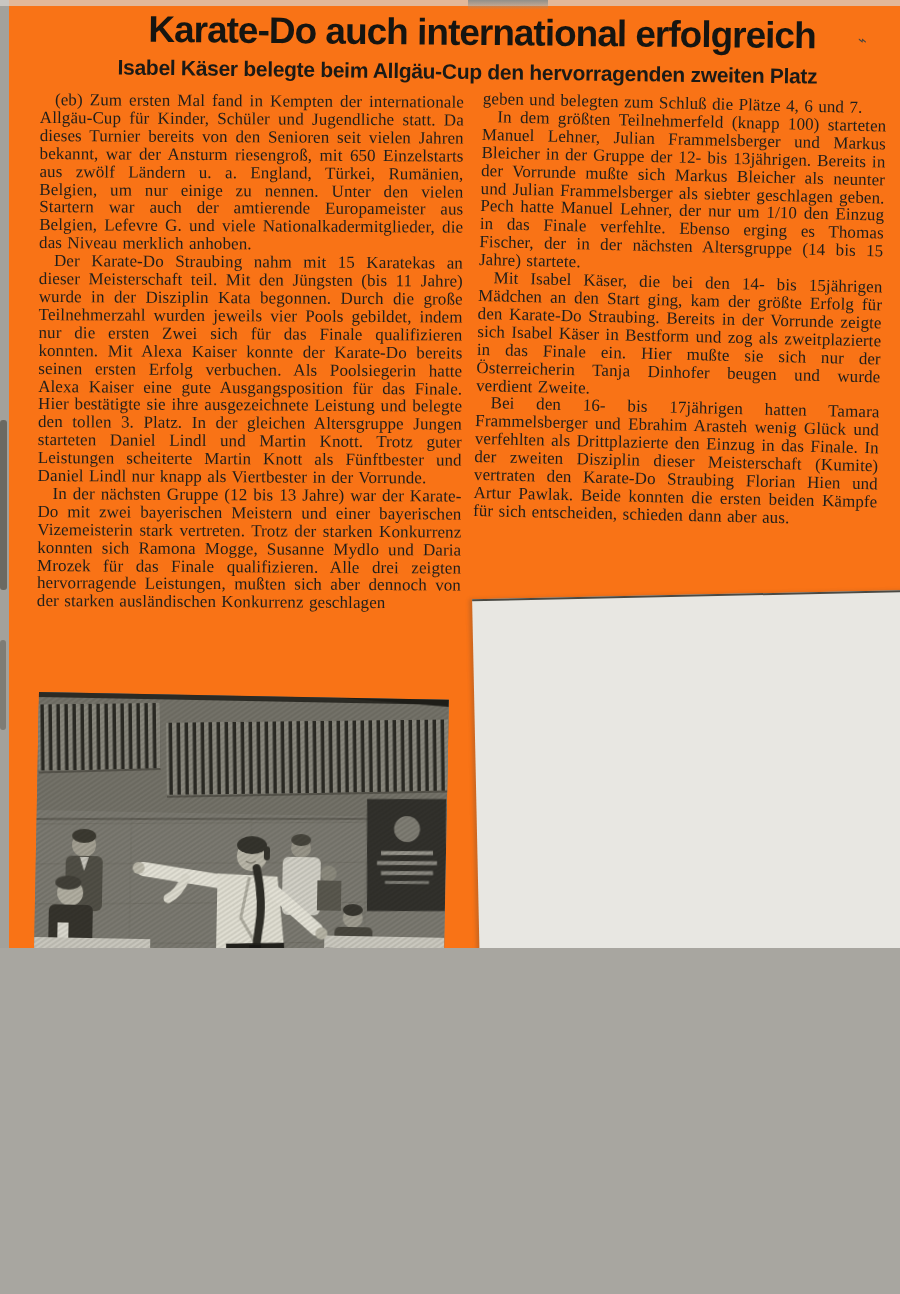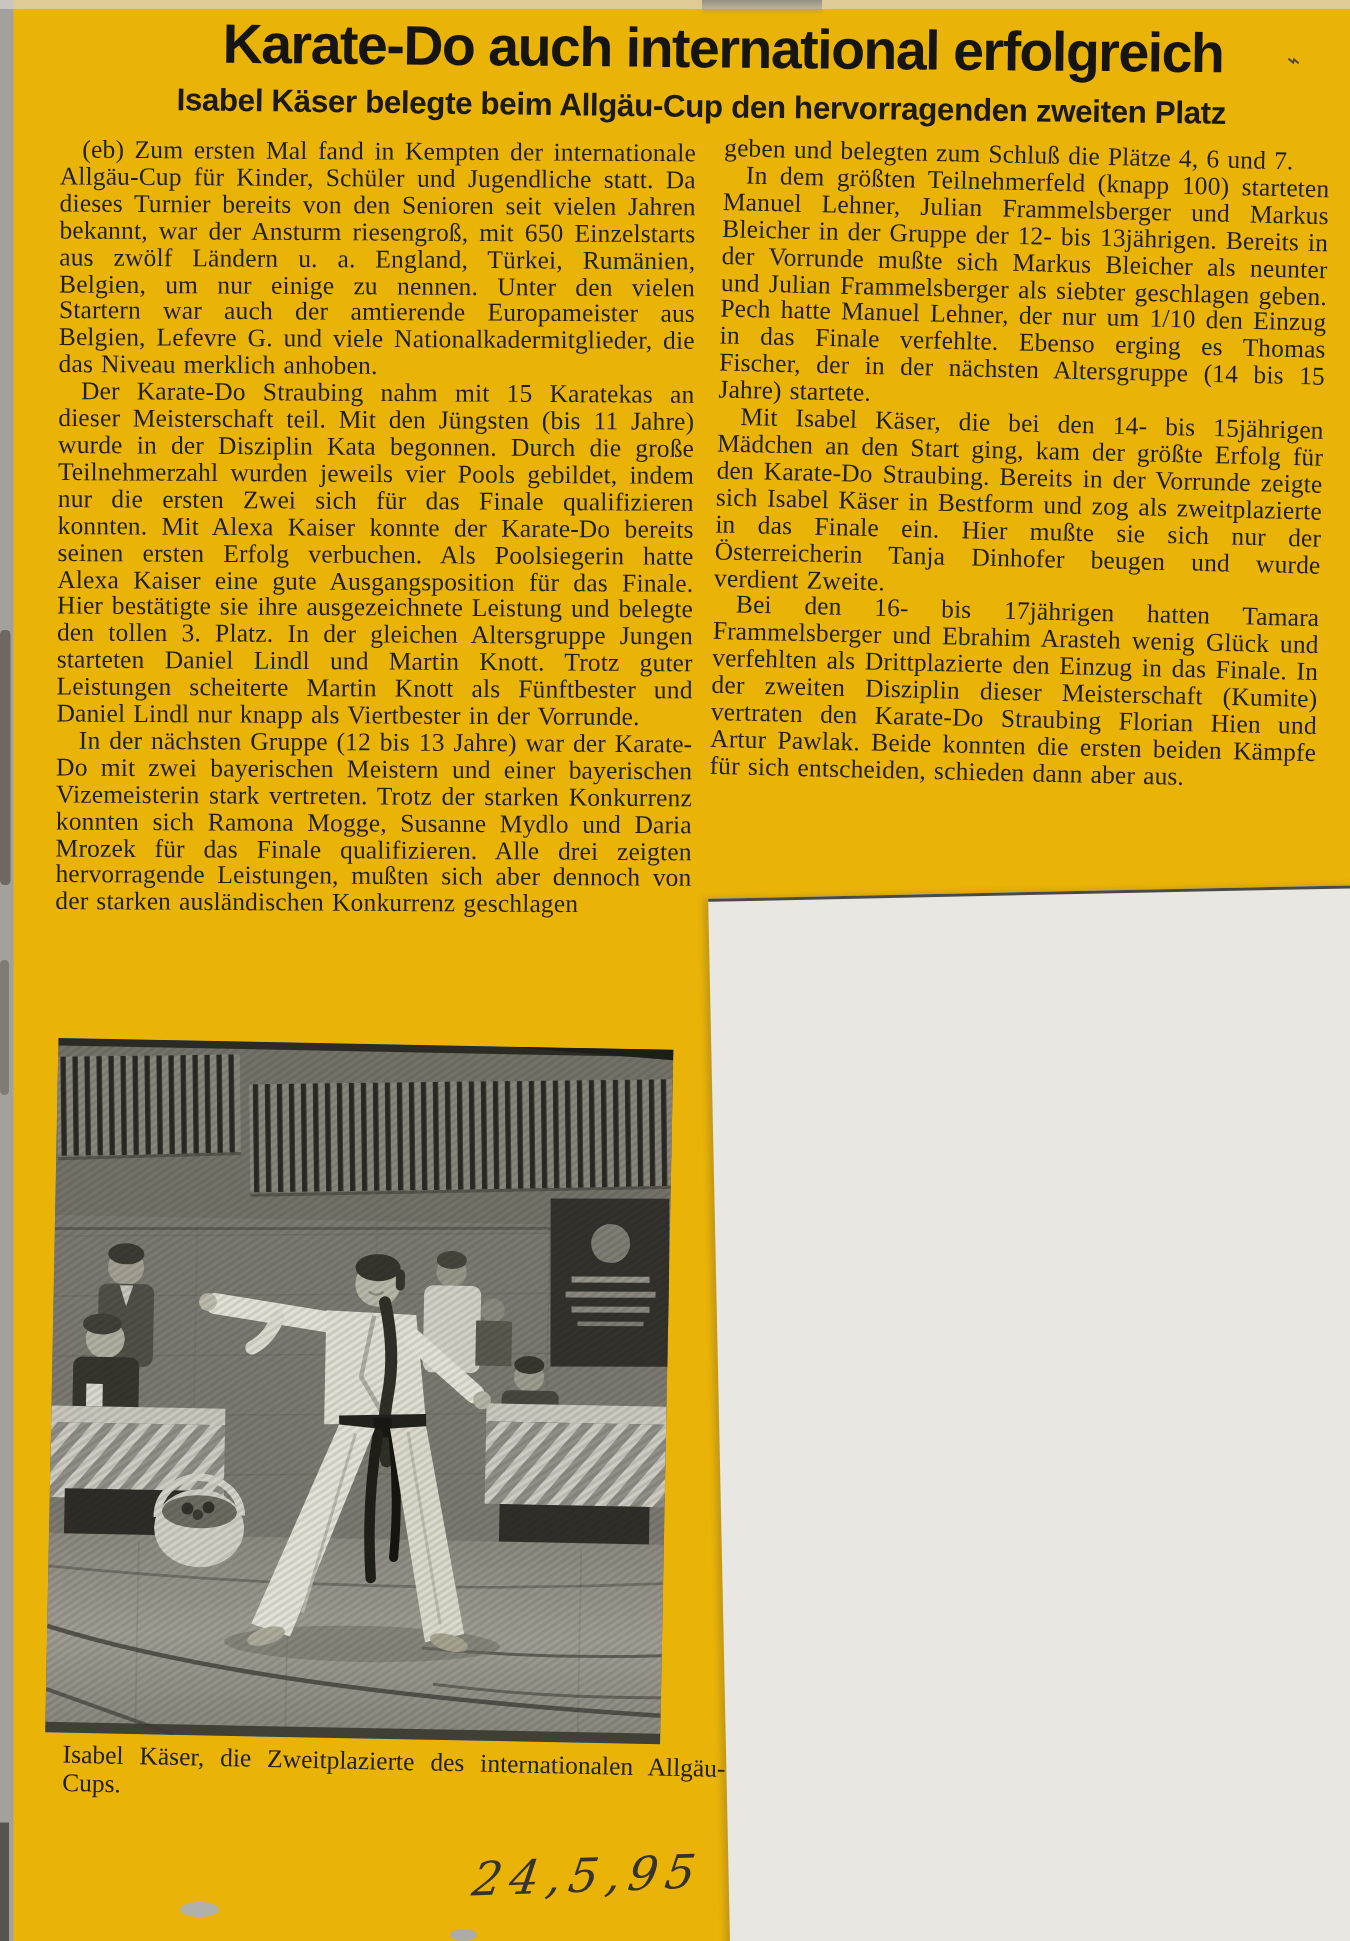--- a/index.html
+++ b/index.html
@@ -1,18 +1,18 @@
 <!DOCTYPE html>
 <html><head>
 <meta charset="utf-8">
 <style>
   html,body{margin:0;padding:0;background:#a8a6a0;}
   #scan{
-    position:relative;width:900px;height:1294px;overflow:hidden;
-    background:#eab308;
+    position:relative;width:900px;height:948px;overflow:hidden;
+    background:#f97316;
     font-family:"Liberation Serif",serif;
   }
   
   .edge-left{position:absolute;left:0;top:0;width:9px;height:1294px;background:#a3a19b;}
   .edge-smudge1{position:absolute;left:0;top:420px;width:7px;height:170px;background:#6b6962;border-radius:3px;}
   .edge-smudge2{position:absolute;left:0;top:640px;width:6px;height:90px;background:#7e7c75;border-radius:3px;}
   .edge-smudge3{position:absolute;left:0;top:1215px;width:6px;height:79px;background:#56544e;}
   .fold-crease{position:absolute;left:468px;top:0;width:80px;height:10px;
     background:linear-gradient(#918f88,rgba(145,143,136,0));}
   .top-strip{position:absolute;left:0;top:0;width:900px;height:6px;background:#d8d6d1;opacity:.7;}

